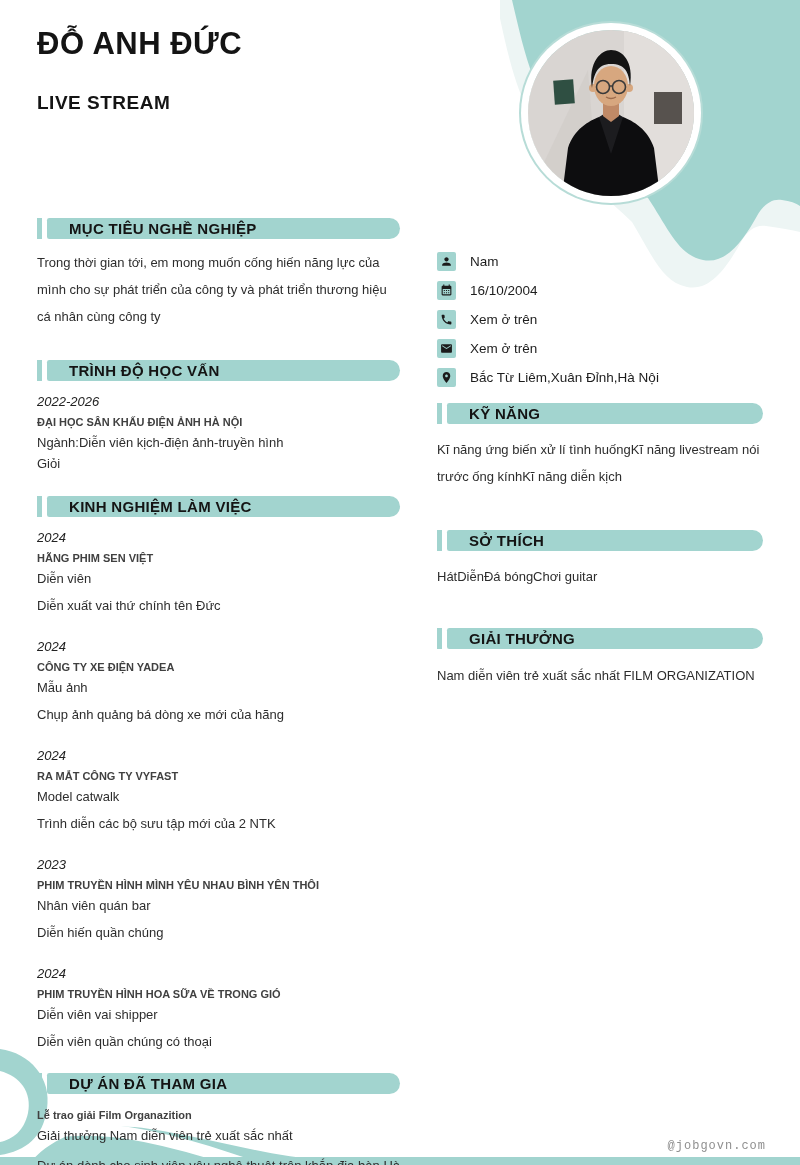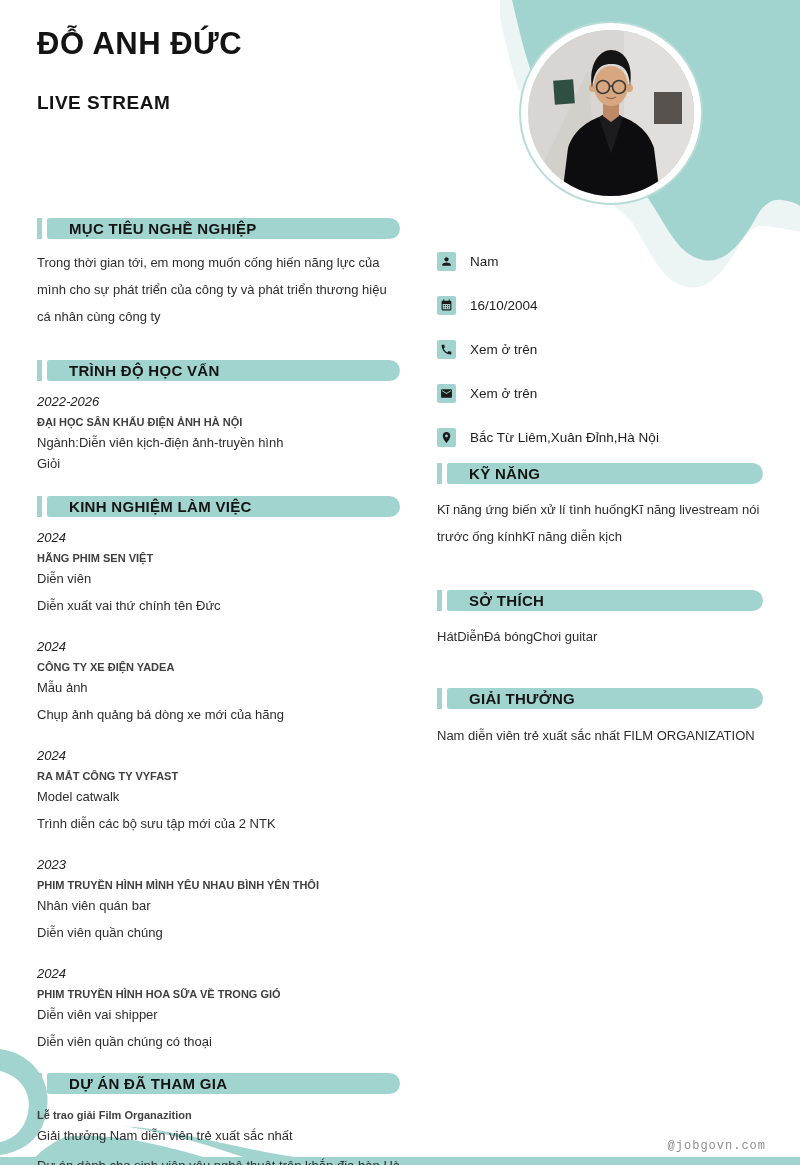--- a/index.html
+++ b/index.html
@@ -36,21 +36,21 @@
   .justify{text-align:justify;}
   .edu-block{margin-top:11px;}
   .year{font-style:italic;font-size:13px;color:#222;line-height:20px;}
   .strong-line{font-size:11px;font-weight:700;color:#404040;line-height:20px;}
   .plain-line{font-size:13px;color:#2d2d2d;line-height:20px;margin-top:1px;}
   .gap-line{margin-top:7px;}
   .entry{margin-top:11px;margin-bottom:21px;}
   .mt30{margin-top:30px;} .mt22{margin-top:22px;}
   .mt16{margin-top:16px;} .mt40{margin-top:40px;} .mt38{margin-top:38px;}
   
-  .contact{display:flex;flex-direction:column;gap:25px;}
+  .contact{display:flex;flex-direction:column;gap:10px;}
   .contact-row{display:flex;align-items:center;gap:14px;height:19px;}
   .contact-icon{
     width:19px;height:19px;background:#a2d4cf;border-radius:2px;
     display:flex;align-items:center;justify-content:center;flex:0 0 19px;
   }
   .contact-icon svg{display:block;}
   .contact-value{font-size:13.5px;color:#1d1d1d;}
   
   .watermark{
     position:absolute;right:34px;bottom:12px;
@@ -141,21 +141,21 @@
     <div class="entry">
       <div class="year">2024</div>
       <div class="strong-line">RA MẮT CÔNG TY VYFAST</div>
       <div class="plain-line">Model catwalk</div>
       <div class="plain-line gap-line">Trình diễn các bộ sưu tập mới của 2 NTK</div>
     </div>
     <div class="entry">
       <div class="year">2023</div>
       <div class="strong-line">PHIM TRUYỀN HÌNH MÌNH YÊU NHAU BÌNH YÊN THÔI</div>
       <div class="plain-line">Nhân viên quán bar</div>
-      <div class="plain-line gap-line">Diễn viên quần chúng</div>
+      <div class="plain-line gap-line">Diễn hiến quần chúng</div>
     </div>
     <div class="entry">
       <div class="year">2024</div>
       <div class="strong-line">PHIM TRUYỀN HÌNH HOA SỮA VỀ TRONG GIÓ</div>
       <div class="plain-line">Diễn viên vai shipper</div>
       <div class="plain-line gap-line">Diễn viên quần chúng có thoại</div>
     </div>
 
     <div class="sec-head">
       <div class="sec-bar"></div>

